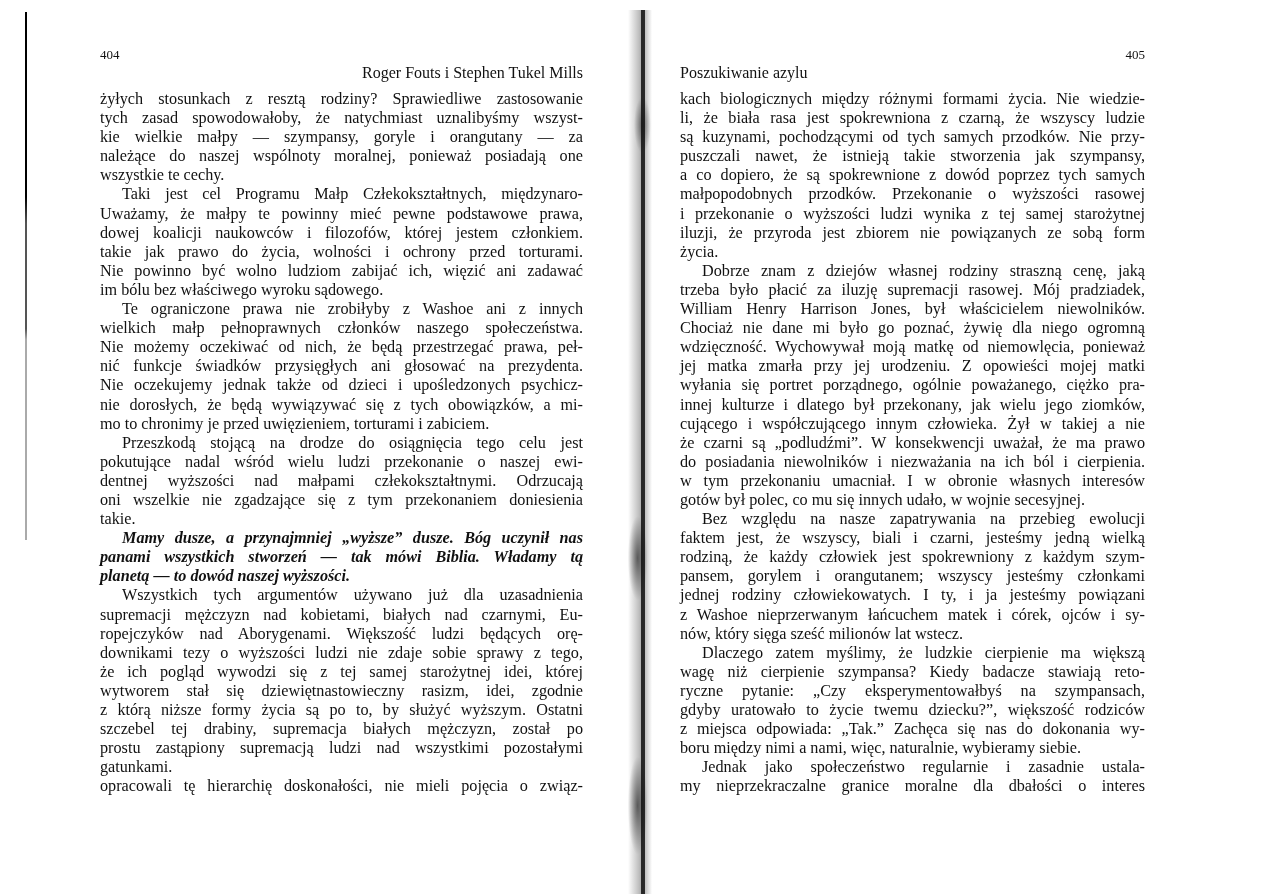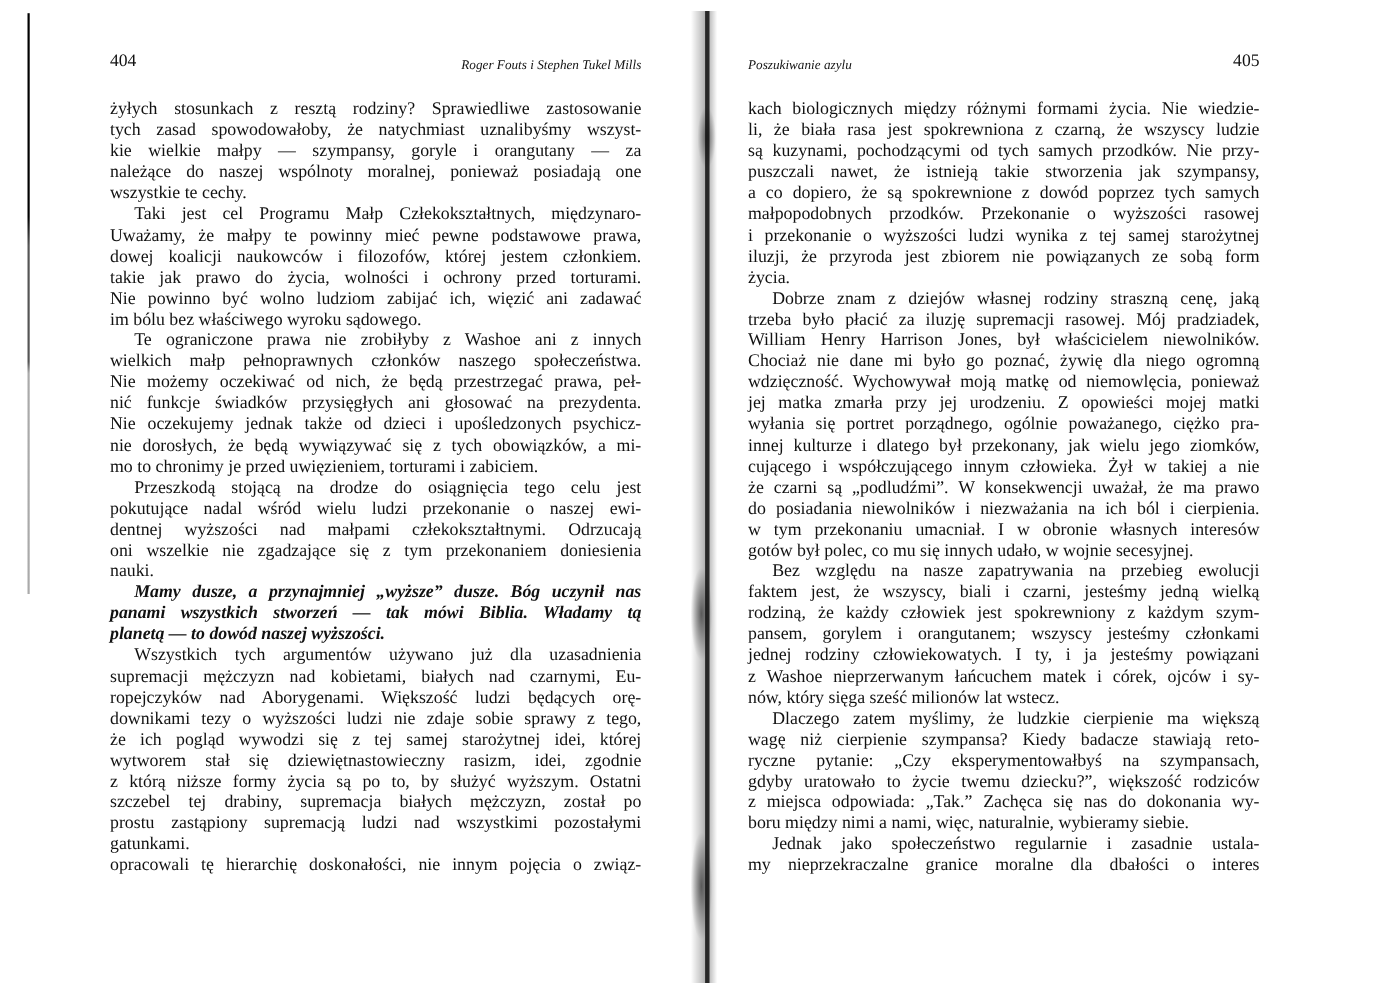--- a/index.html
+++ b/index.html
@@ -13,22 +13,22 @@
   .spine .shade { position:absolute; left:0; top:0; width:24px; height:100%;
                   background:
                     radial-gradient(ellipse 12px 40px at 60% 13%, rgba(0,0,0,.45), transparent 70%),
                     radial-gradient(ellipse 14px 60px at 40% 62%, rgba(0,0,0,.55), transparent 70%),
                     radial-gradient(ellipse 14px 70px at 40% 90%, rgba(0,0,0,.55), transparent 70%),
                     linear-gradient(to right, transparent 0%, rgba(0,0,0,.25) 45%, rgba(0,0,0,.35) 60%, transparent 100%); }
   .page { position:absolute; top:0; }
   .page.left { left:100px; width:483px; }
   .page.right { left:680px; width:465px; }
   .running-head { position:absolute; top:47px; left:0; right:0; height:18px; font-size:13px; }
-  .running-head .num { position:absolute; top:0; font-size:16px; }
-  .running-head .title { position:absolute; top:5px; font-style:italic; font-size:12px; }
+  .running-head .num { position:absolute; top:0; font-size:13px; }
+  .running-head .title { position:absolute; top:17px; font-size:16px; }
   .left .running-head .num { left:0; }
   .left .running-head .title { right:0; }
   .right .running-head .num { right:0;font-family:Liberation Serif, serif; }
   .right .running-head .title { left:0; }
   .body { position:absolute; top:90px; left:0; right:0; }
   .line { display:block; height:19.1px; line-height:19.1px; font-size:16.2px;
           white-space:nowrap; text-align:justify; text-align-last:justify; }
   .line.last { text-align-last:left;font-family:Liberation Serif, serif; }
   .line.indent { padding-left:22px; }
   .line.ital { font-style:italic; font-weight:bold; }
@@ -64,35 +64,35 @@
       <span class="line">wielkich małp pełnoprawnych członków naszego społeczeństwa.</span>
       <span class="line">Nie możemy oczekiwać od nich, że będą przestrzegać prawa, peł-</span>
       <span class="line">nić funkcje świadków przysięgłych ani głosować na prezydenta.</span>
       <span class="line">Nie oczekujemy jednak także od dzieci i upośledzonych psychicz-</span>
       <span class="line">nie dorosłych, że będą wywiązywać się z tych obowiązków, a mi-</span>
       <span class="line last">mo to chronimy je przed uwięzieniem, torturami i zabiciem.</span>
       <span class="line indent">Przeszkodą stojącą na drodze do osiągnięcia tego celu jest</span>
       <span class="line">pokutujące nadal wśród wielu ludzi przekonanie o naszej ewi-</span>
       <span class="line">dentnej wyższości nad małpami człekokształtnymi. Odrzucają</span>
       <span class="line">oni wszelkie nie zgadzające się z tym przekonaniem doniesienia</span>
-      <span class="line last">nauki.</span>
+      <span class="line last">takie.</span>
       <span class="line indent ital">Mamy dusze, a przynajmniej „wyższe” dusze. Bóg uczynił nas</span>
       <span class="line ital">panami wszystkich stworzeń — tak mówi Biblia. Władamy tą</span>
       <span class="line ital last">planetą — to dowód naszej wyższości.</span>
       <span class="line indent">Wszystkich tych argumentów używano już dla uzasadnienia</span>
       <span class="line">supremacji mężczyzn nad kobietami, białych nad czarnymi, Eu-</span>
       <span class="line">ropejczyków nad Aborygenami. Większość ludzi będących orę-</span>
       <span class="line">downikami tezy o wyższości ludzi nie zdaje sobie sprawy z tego,</span>
       <span class="line">że ich pogląd wywodzi się z tej samej starożytnej idei, której</span>
       <span class="line">wytworem stał się dziewiętnastowieczny rasizm, idei, zgodnie</span>
       <span class="line">z którą niższe formy życia są po to, by służyć wyższym. Ostatni</span>
       <span class="line">szczebel tej drabiny, supremacja białych mężczyzn, został po</span>
       <span class="line">prostu zastąpiony supremacją ludzi nad wszystkimi pozostałymi</span>
       <span class="line last">gatunkami.</span>
-      <span class="line">opracowali tę hierarchię doskonałości, nie innym pojęcia o związ-</span>
+      <span class="line">opracowali tę hierarchię doskonałości, nie mieli pojęcia o związ-</span>
     </div>
 </div>
 
 <div class="page right">
   <div class="running-head">
     <span class="title">Poszukiwanie azylu</span>
     <span class="num">405</span>
   </div>
   <div class="body" id="right-body">
       <span class="line">kach biologicznych między różnymi formami życia. Nie wiedzie-</span>

